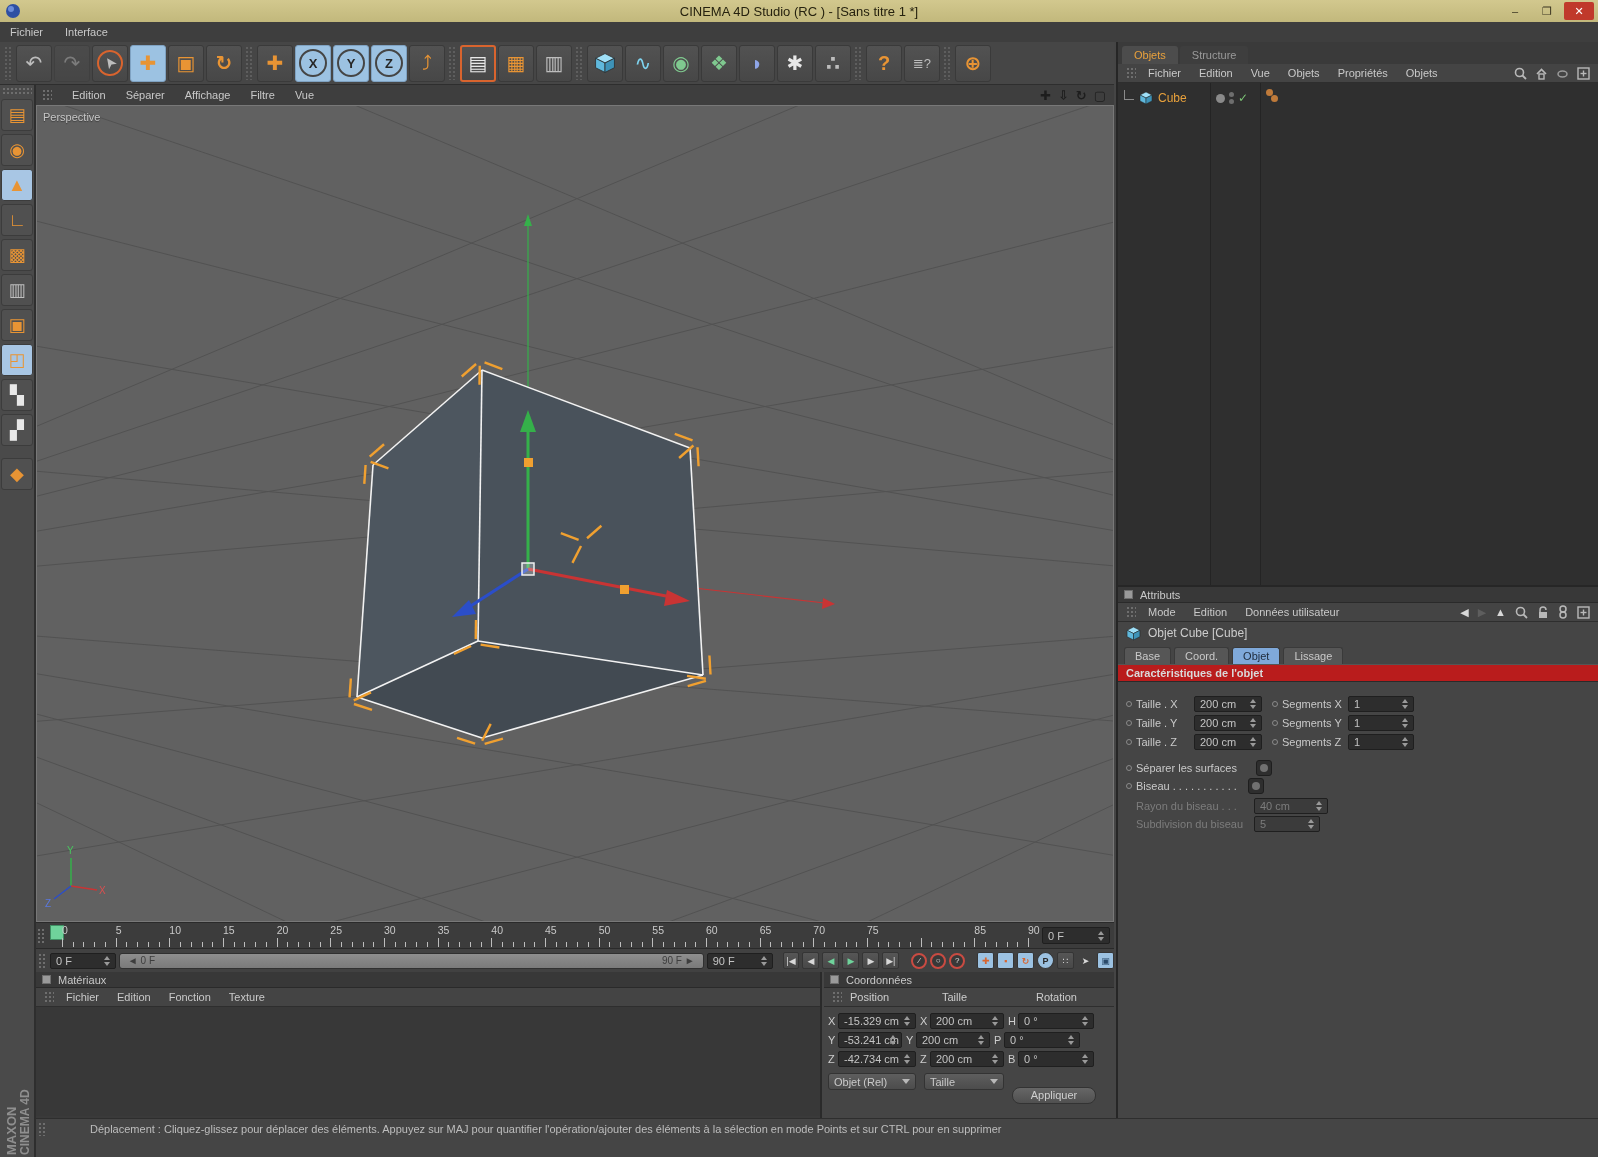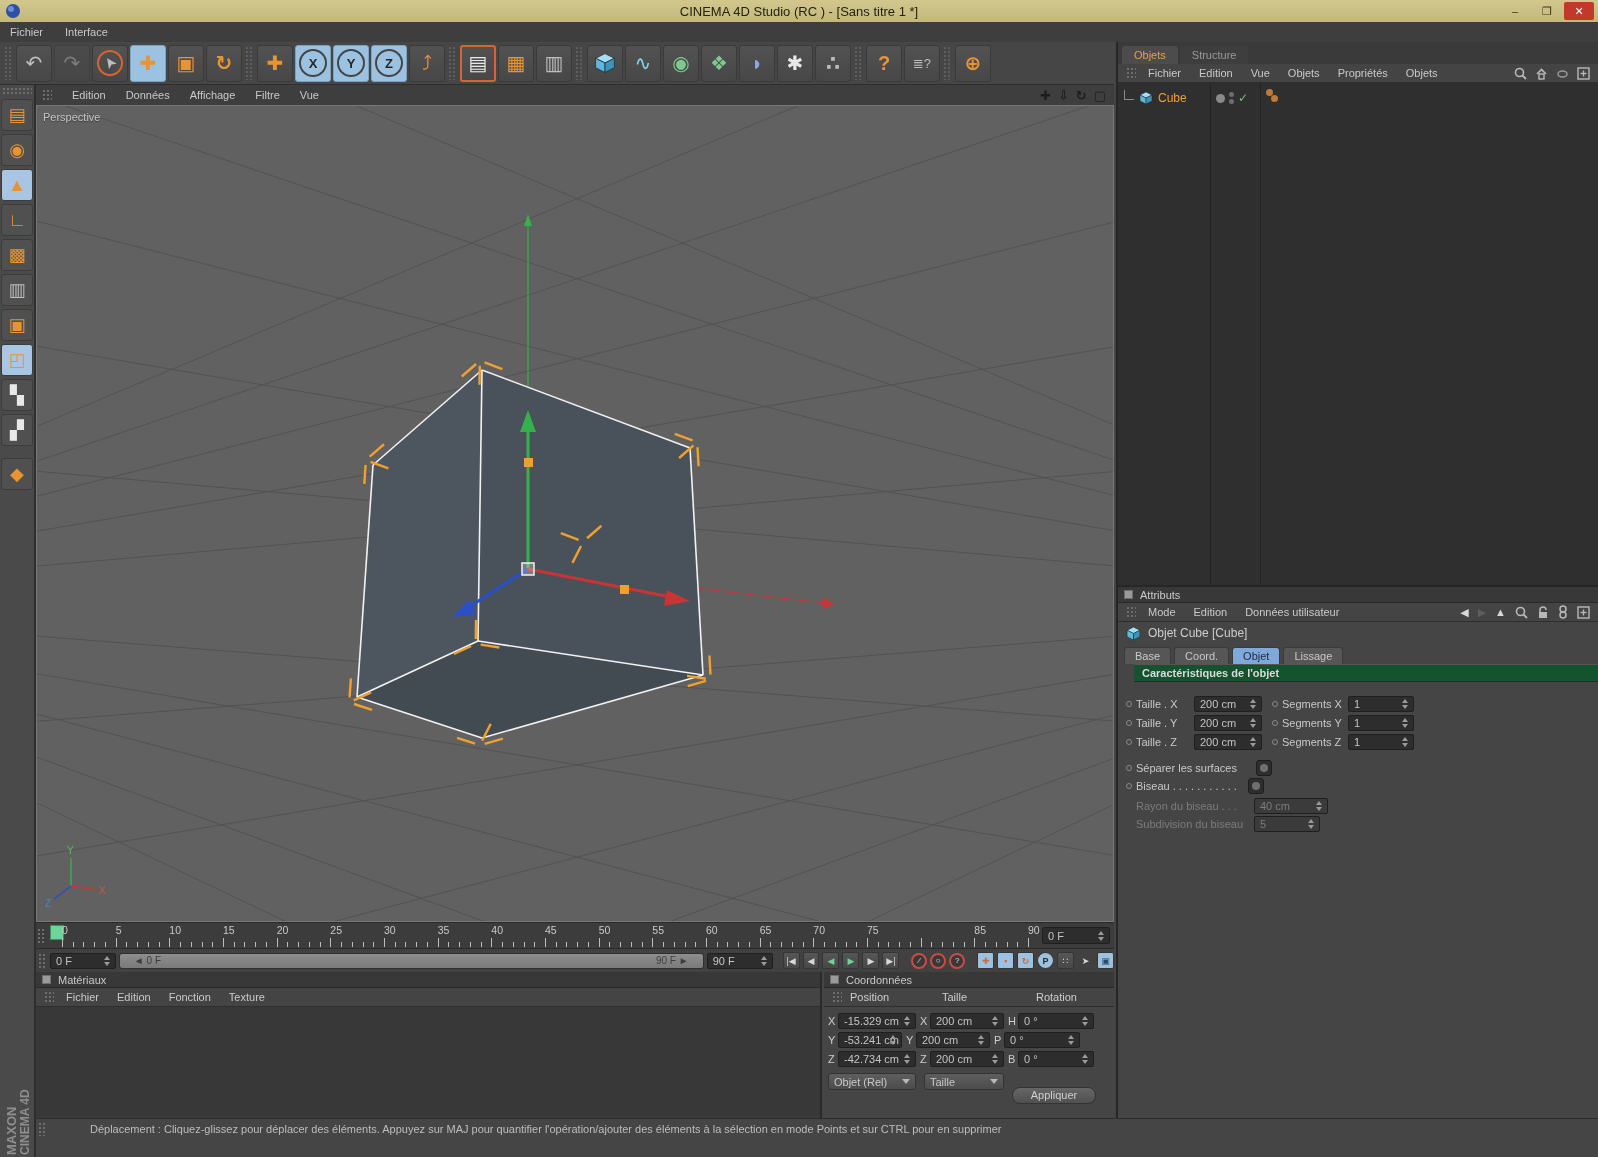--- a/index.html
+++ b/index.html
@@ -51,21 +51,21 @@
   #tl-marker{position:absolute;left:2px;top:2px;width:12px;height:13px;background:#6FD39B;border:1px solid #3F8F63;}
   .spinfield{background:#2D2D2D;border:1px solid #1F1F1F;border-radius:2px;color:#C4C4C4;display:flex;
              align-items:center;padding-left:5px;box-sizing:border-box;position:relative;}
   .spin{position:absolute;right:2px;top:0;bottom:0;width:9px;display:flex;flex-direction:column;justify-content:center;gap:2px;}
   .spin i{display:block;width:0;height:0;border-left:3.5px solid transparent;border-right:3.5px solid transparent;}
   .spin .up{border-bottom:4px solid #9A9A9A;} .spin .dn{border-top:4px solid #9A9A9A;}
   
   #tr-row{left:36px;top:948px;width:1078px;height:24px;background:#414141;display:flex;align-items:center;gap:3px;
           padding-left:2px;box-sizing:border-box;border-top:1px solid #2A2A2A;}
   #tr-slider{width:586px;height:16px;background:linear-gradient(#8E8E8E,#7A7A7A);border:1px solid #303030;border-radius:3px;
-             color:#3D3D3D;font-size:10px;display:flex;align-items:center;justify-content:space-between;padding:0 14px;box-sizing:border-box;}
+             color:#3D3D3D;font-size:10px;display:flex;align-items:center;justify-content:space-between;padding:0 8px;box-sizing:border-box;}
   .pbtn{width:17px;height:17px;background:linear-gradient(#565656,#484848);border:1px solid #353535;border-radius:2px;
         display:flex;align-items:center;justify-content:center;font-size:9px;color:#D8D8D8;box-sizing:border-box;}
   .pbtn.green{color:#6FD39B;}
   .pbtn.bluebg{background:#9CC2E2;color:#D9642E;font-weight:bold;}
   .recbtn{width:16px;height:16px;border-radius:50%;border:2.5px solid #C94B42;background:#383838;display:flex;
           align-items:center;justify-content:center;font-size:8px;color:#E2E2E2;box-sizing:border-box;}
   
   .ptitle{height:16px;background:#383838;border-bottom:1px solid #2A2A2A;display:flex;align-items:center;gap:7px;
           padding-left:6px;color:#C9C9C9;box-sizing:border-box;}
   .psq{width:9px;height:9px;background:#9A9A9A;border:1px solid #6E6E6E;box-sizing:border-box;}
@@ -74,22 +74,22 @@
   
   #rpanel{left:1116px;top:42px;width:482px;height:1115px;background:#454545;border-left:2px solid #262626;box-sizing:border-box;}
   #om-tabs{height:22px;background:#3A3A3A;display:flex;align-items:flex-end;padding-left:4px;gap:2px;}
   .omtab{padding:3px 12px 3px 12px;font-size:11px;border-radius:3px 3px 0 0;}
   .omtab.active{background:#4C4C4C;color:#E9A13C;}
   .omtab.idle{background:#3E3E3E;color:#9A9A9A;}
   #om-list{height:502px;background:#2F2F2F;position:relative;}
   .om-divider{position:absolute;top:0;bottom:0;width:1px;background:#242424;}
   .atab{padding:2px 10px;border-radius:3px 3px 0 0;background:#565656;color:#C9C9C9;font-size:11px;border:1px solid #3A3A3A;border-bottom:none;}
   .atab.active{background:#7FA9DA;color:#1E2A3A;}
-  .sechead{background:#14532d;border-top:1px solid #555;border-bottom:1px solid #2A2A2A;color:#DADADA;font-weight:bold;
-           padding:2px 3px 2px 8px;margin-left:16px;}
+  .sechead{background:#b91c1c;border-top:1px solid #555;border-bottom:1px solid #2A2A2A;color:#DADADA;font-weight:bold;
+           padding:2px 3px 2px 8px;}
   .fieldrow{position:absolute;height:17px;display:flex;align-items:center;}
   .dotmark{width:6px;height:6px;border:1px solid #8A8A8A;border-radius:50%;margin-right:4px;box-sizing:border-box;}
   .flabel{color:#C9C9C9;}
   .flabel.dis{color:#7C7C7C;}
   .ffield{height:16px;font-size:11px;}
   .ffield.dis{background:#3B3B3B;color:#7C7C7C;}
   .chk{width:14px;height:14px;background:#2E2E2E;border:1px solid #1E1E1E;border-radius:3px;display:flex;align-items:center;justify-content:center;}
   .chk i{width:8px;height:8px;border-radius:50%;background:#707070;}
   
   .ddl{height:17px;background:linear-gradient(#5E5E5E,#4C4C4C);border:1px solid #333;border-radius:3px;color:#C9C9C9;
@@ -245,21 +245,21 @@
         <span class="c-wh">▞</span>
       </div>
     <div class="lbtn" style="margin-top:12px;">
         <span class="c-or">◆</span>
       </div>
   </div>
 
   <div id="vp-head" class="abs">
     <span class="grip" style="width:10px;height:12px;"></span>
     <span class="menu-item">Edition</span>
-    <span class="menu-item">Données</span>
+    <span class="menu-item">Séparer</span>
     <span class="menu-item">Affichage</span>
     <span class="menu-item">Filtre</span>
     <span class="menu-item">Vue</span>
     <span class="vicons">
       <span>✚</span>
       <span>⇩</span>
       <span>↻</span>
       <span>▢</span>
     </span>
   </div>

